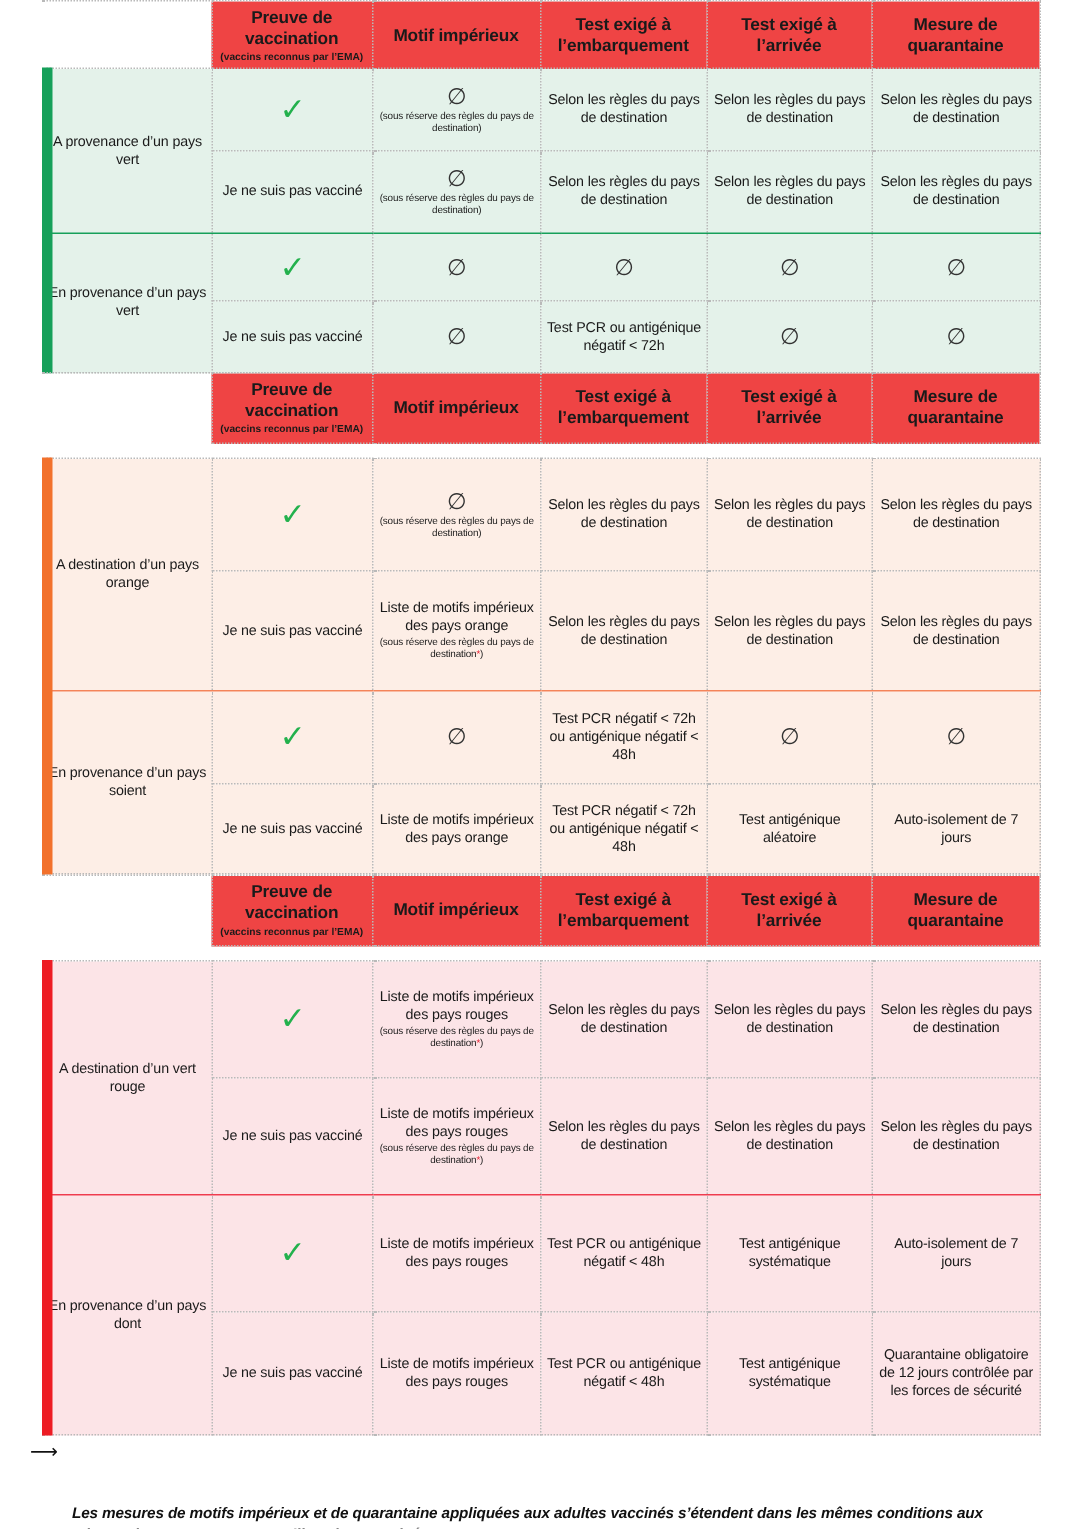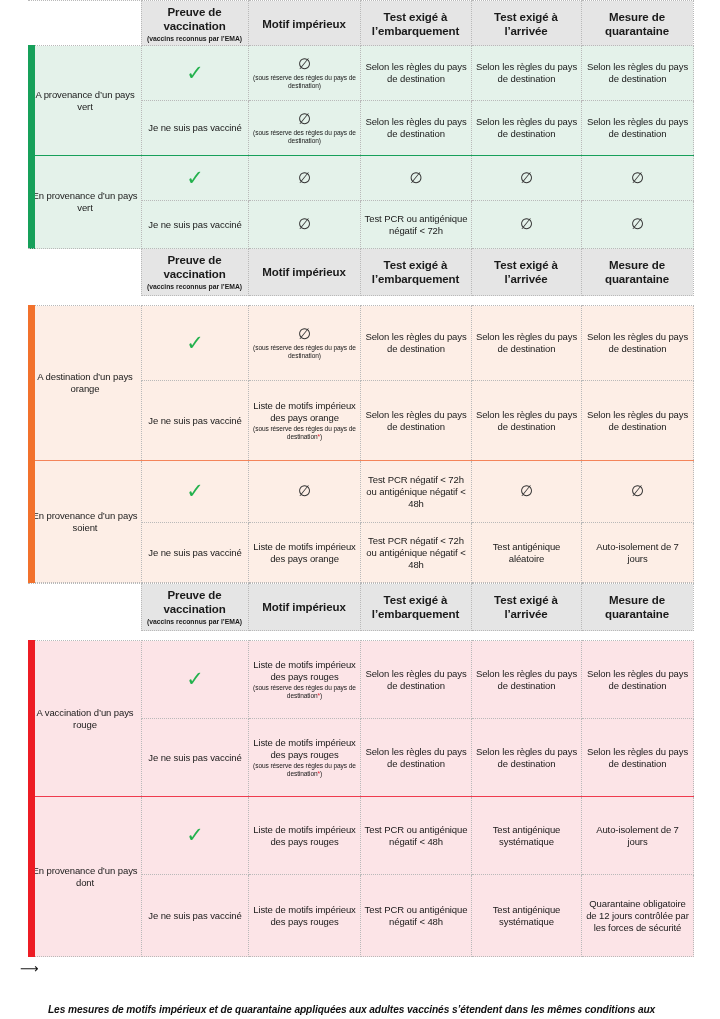--- a/index.html
+++ b/index.html
@@ -49,21 +49,21 @@
   col.c1 { width: 107px; }
   col.c2 { width: 112px; }
   col.c3 { width: 111px; }
   col.c4 { width: 110px; }
   col.c5 { width: 112px; }
 
   
   .hdr-table td {
     border: 1px dotted #c4c4c4;
     border-top: none;
-    background: #e5e5e5;
+    background: #ef4444;
     padding: 6px 4px;
   }
   .hdr-table td.blank {
     border-left: none;
     border-bottom: none;
     background: #ffffff;
   }
   .hdr-title {
     font-weight: bold;
     font-size: 11.5px;
@@ -423,21 +423,21 @@
             <colgroup>
               <col class="c0">
               <col class="c1">
               <col class="c2">
               <col class="c3">
               <col class="c4">
               <col class="c5">
             </colgroup>
             <tbody>
               <tr class="" style="height:78px">
-                <td rowspan="2" class="rowlabel">A vaccination d’un pays rouge</td>
+                <td rowspan="2" class="rowlabel">A destination d’un vert rouge</td>
                 <td><span class="check">✓</span></td>
                 <td>
                   <span class="main-text">Liste de motifs impérieux des pays rouges</span>
                   <span class="fine"><span>(sous réserve des règles du pays de destination</span><span class="star">*</span><span>)</span></span>
                 </td>
                 <td>
                   <span class="main-text">Selon les règles du pays de destination</span>
                 </td>
                 <td>
                   <span class="main-text">Selon les règles du pays de destination</span>

